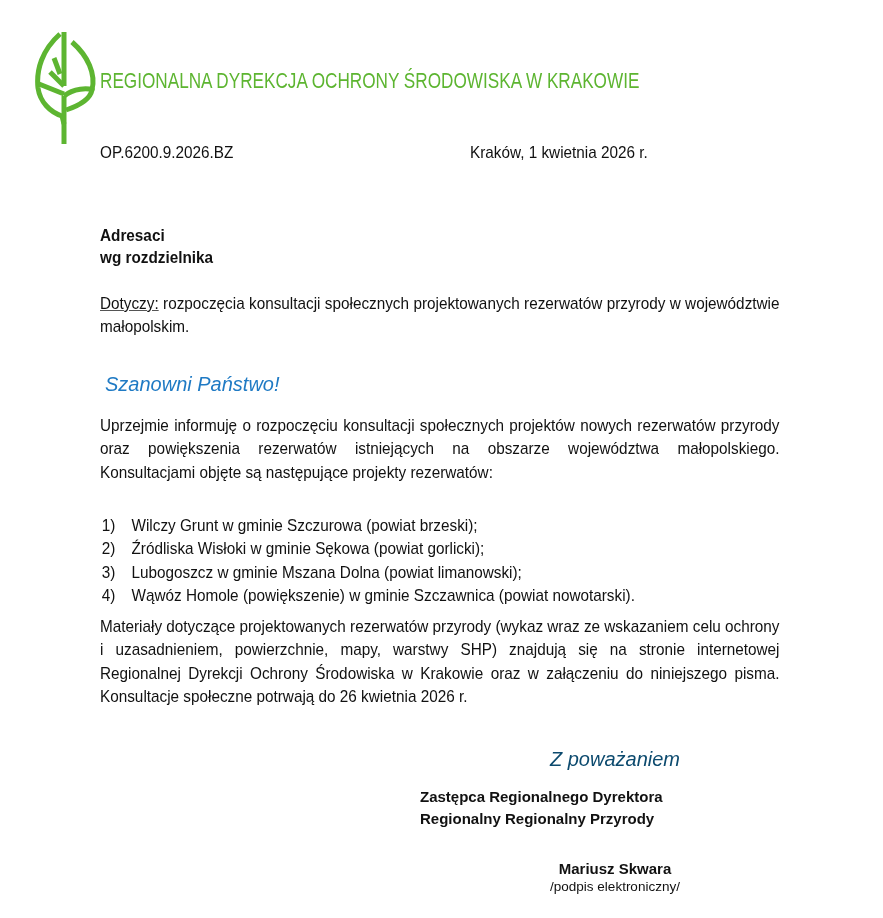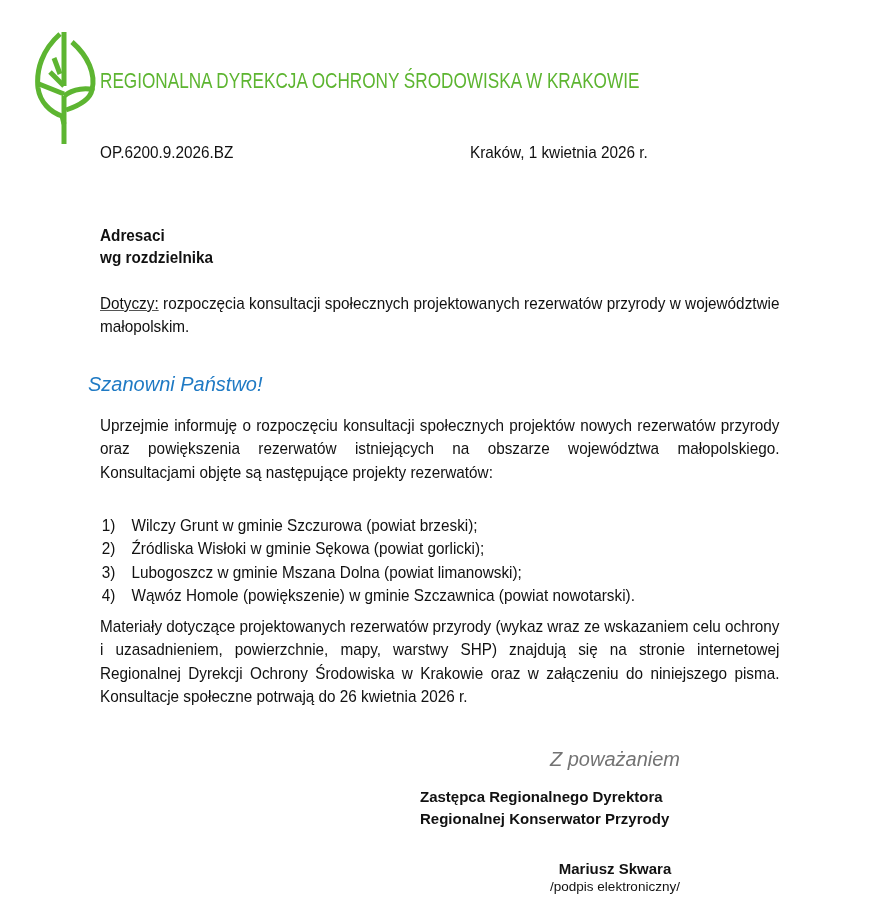--- a/index.html
+++ b/index.html
@@ -8,27 +8,27 @@
   #logo { left: 34px; top: 28px; width: 64px; height: 116px; }
   #org-name { left: 100px; top: 68px; font-size: 22px; color: #5db531; white-space: nowrap; transform-origin: left top; transform: scaleX(0.78); letter-spacing: 0px; font-weight: normal; }
   .std { font-size: 17px; white-space: nowrap; }
   #ref { left: 100px; top: 143px; }
   #date { left: 470px; top: 143px; }
   #addr { left: 100px; top: 225px; font-weight: bold; font-size: 17px; line-height: 22px; }
   .narrow { transform-origin: left top; transform: scaleX(0.9); }
   .para { left: 100px; width: 755px; font-size: 17px; line-height: 23.3px; text-align: justify; text-align-last: left; transform-origin: left top; transform: scaleX(0.9); }
   #subject { top: 292px; }
   #subject .u { text-decoration: underline; text-decoration-color: #555; }
-  #greeting { left: 88px; top: 373px; font-size: 20px; font-style: italic; color: #1f7ac4; }
+  #greeting { left: 105px; top: 373px; font-size: 20px; font-style: italic; color: #1f7ac4; }
   #intro { top: 414px; }
   #list { left: 100px; top: 514px; font-size: 17px; line-height: 23.3px; transform-origin: left top; transform: scaleX(0.9); margin: 0; padding: 0; list-style: none; }
   #list li { white-space: nowrap; }
   #list .num { display: inline-block; width: 35px; padding-left: 2px; box-sizing: border-box; }
   #materials { top: 615px; }
-  #closing { left: 450px; width: 330px; top: 748px; font-size: 20px; font-style: italic; color: #737373; text-align: center; }
+  #closing { left: 450px; width: 330px; top: 748px; font-size: 20px; font-style: italic; color: #0c4a6e; text-align: center; }
   #sig { left: 420px; width: 390px; top: 786px; text-align: left; font-weight: bold; font-size: 15px; line-height: 22px; }
   #signer { left: 420px; width: 390px; top: 860px; text-align: center; font-weight: bold; font-size: 15px; }
   #signature-note { left: 420px; width: 390px; top: 879px; text-align: center; font-size: 13.5px; }
 </style>
 </head>
 <body>
 
 <svg id="logo" class="abs" viewBox="0 0 64 116">
   <g fill="none" stroke="#5db531" stroke-width="5" stroke-linecap="butt" stroke-linejoin="miter">
 
@@ -71,16 +71,16 @@
   <li><span class="num">3)</span><span>Lubogoszcz w gminie Mszana Dolna (powiat limanowski);</span></li>
   <li><span class="num">4)</span><span>Wąwóz Homole (powiększenie) w gminie Szczawnica (powiat nowotarski).</span></li>
 </ol>
 
 <div id="materials" class="abs para">Materiały dotyczące projektowanych rezerwatów przyrody (wykaz wraz ze wskazaniem celu ochrony i uzasadnieniem, powierzchnie, mapy, warstwy SHP) znajdują się na stronie internetowej Regionalnej Dyrekcji Ochrony Środowiska w Krakowie oraz w załączeniu do niniejszego pisma. Konsultacje społeczne potrwają do 26 kwietnia 2026 r.</div>
 
 <div id="closing" class="abs">Z poważaniem</div>
 
 <div id="sig" class="abs">
   <div>Zastępca Regionalnego Dyrektora</div>
-  <div>Regionalnej Konserwator Przyrody</div>
+  <div>Regionalny Regionalny Przyrody</div>
 </div>
 <div id="signer" class="abs">Mariusz Skwara</div>
 <div id="signature-note" class="abs">/podpis elektroniczny/</div>
 
 </body></html>

